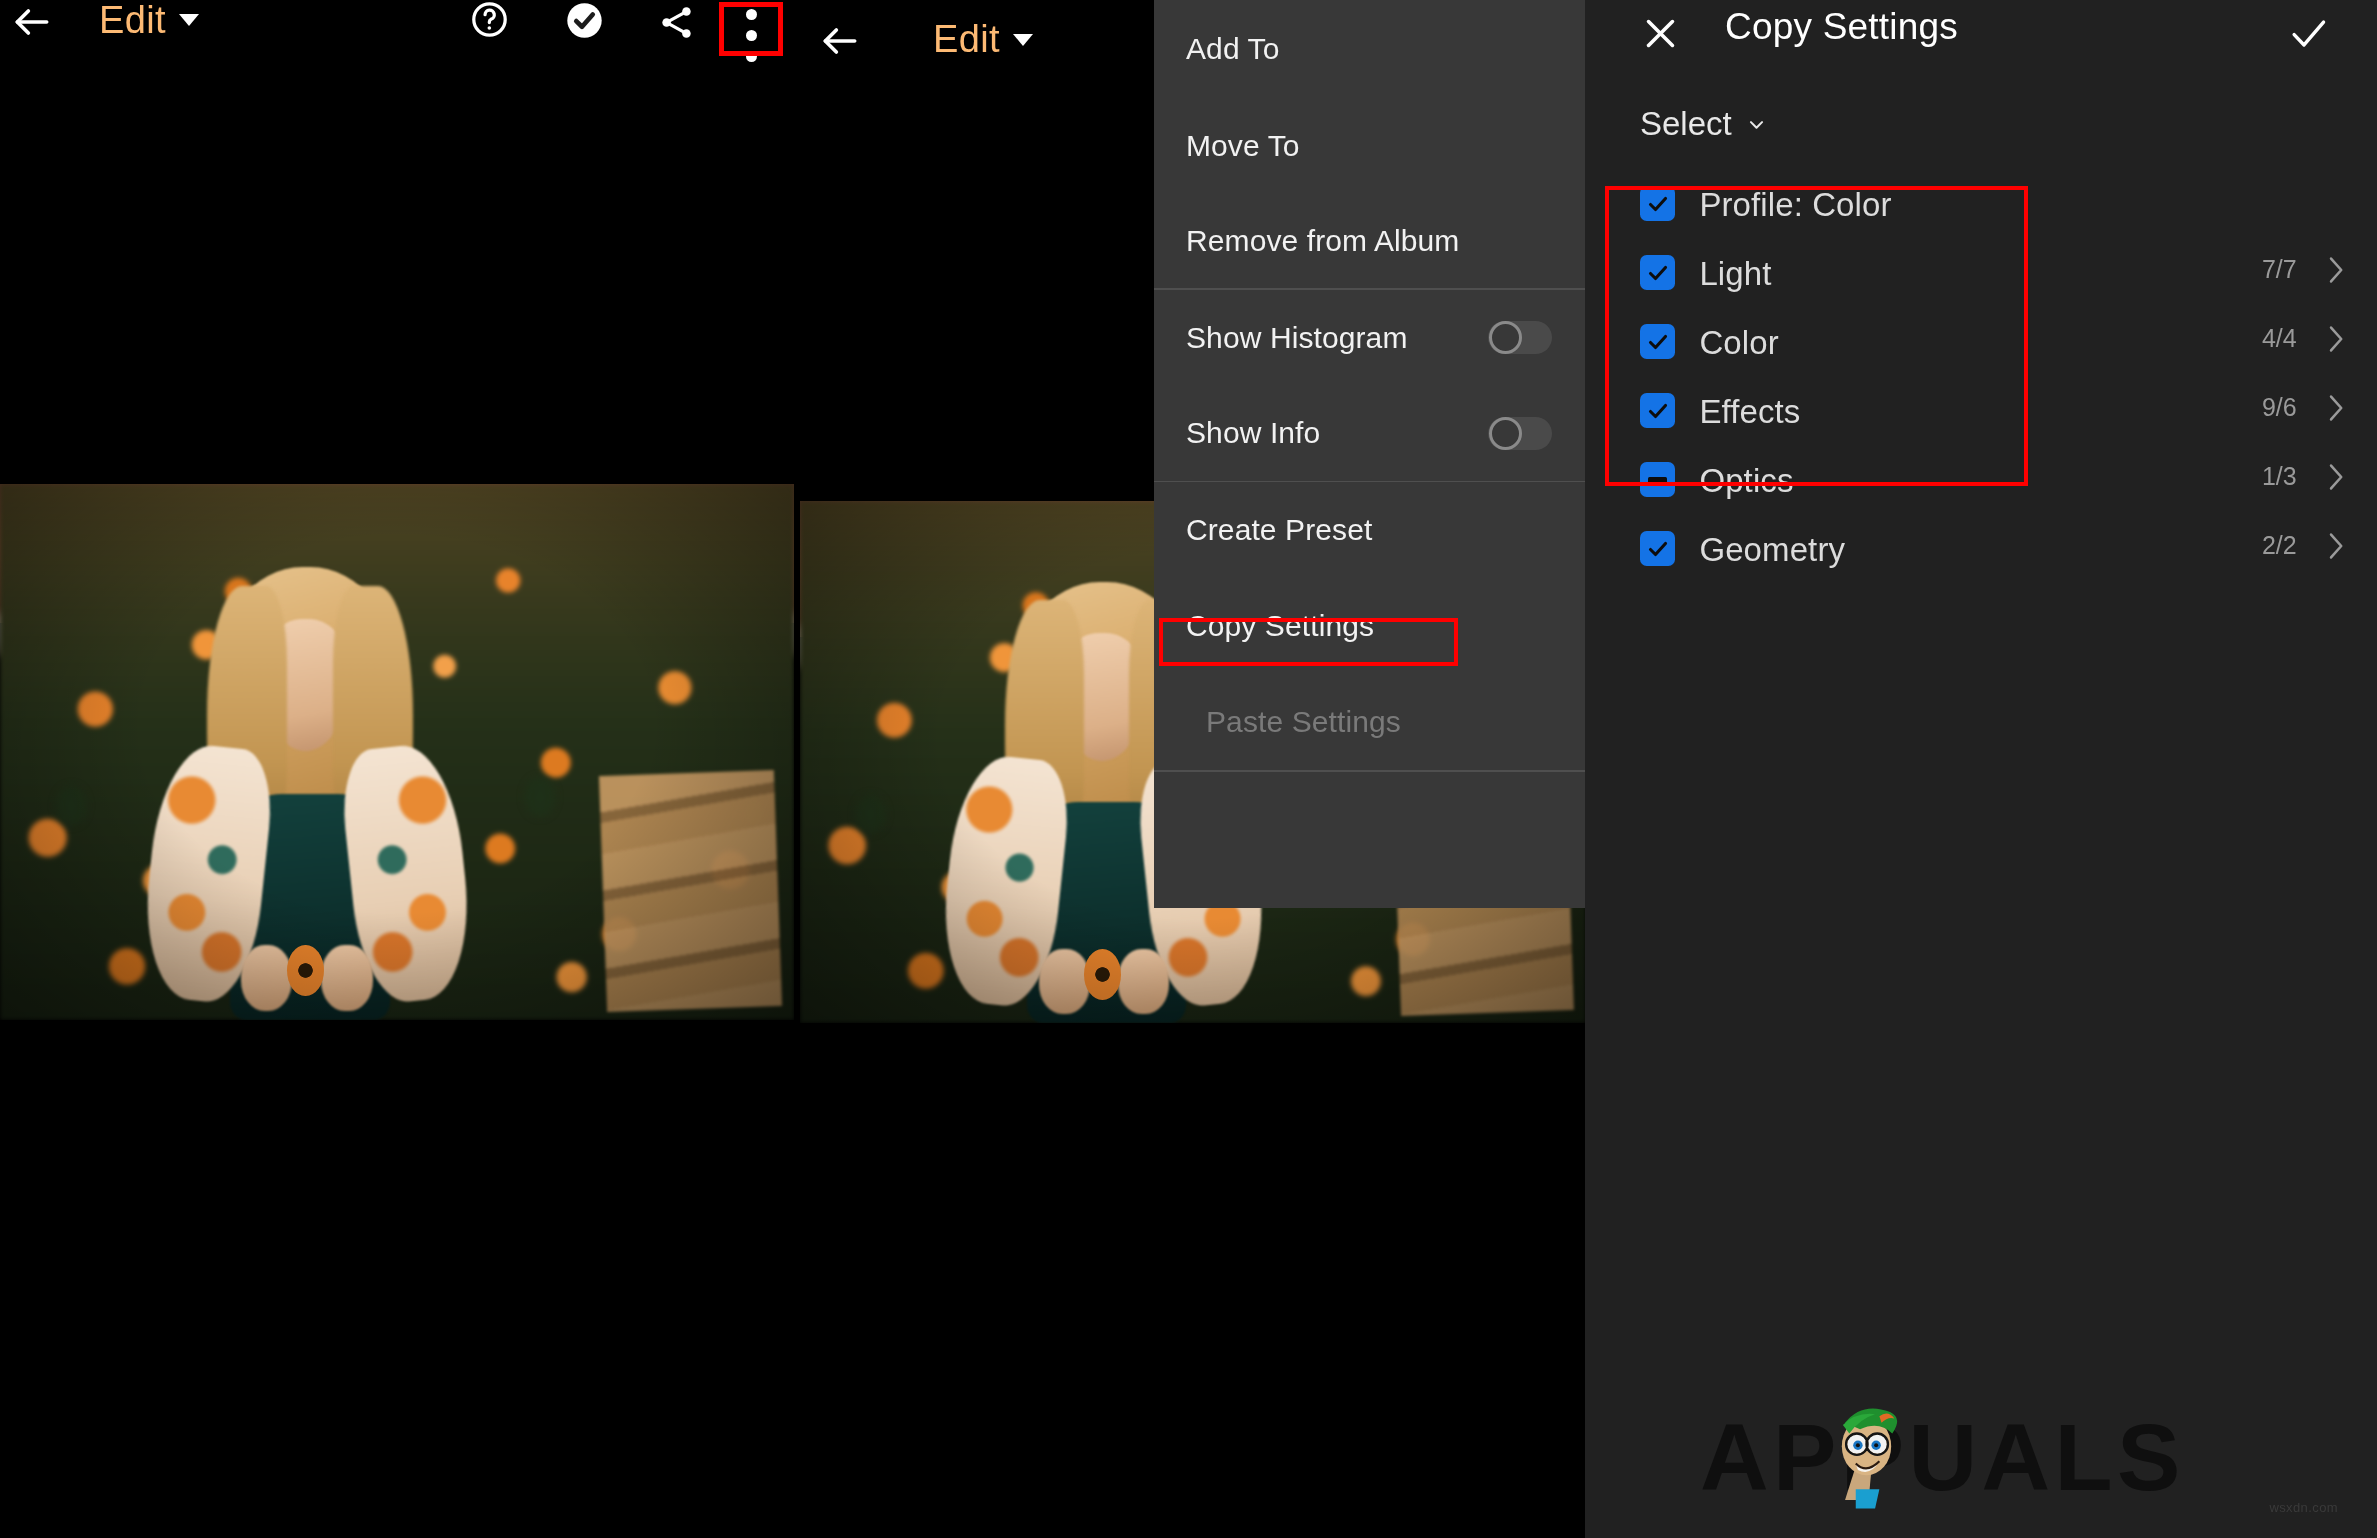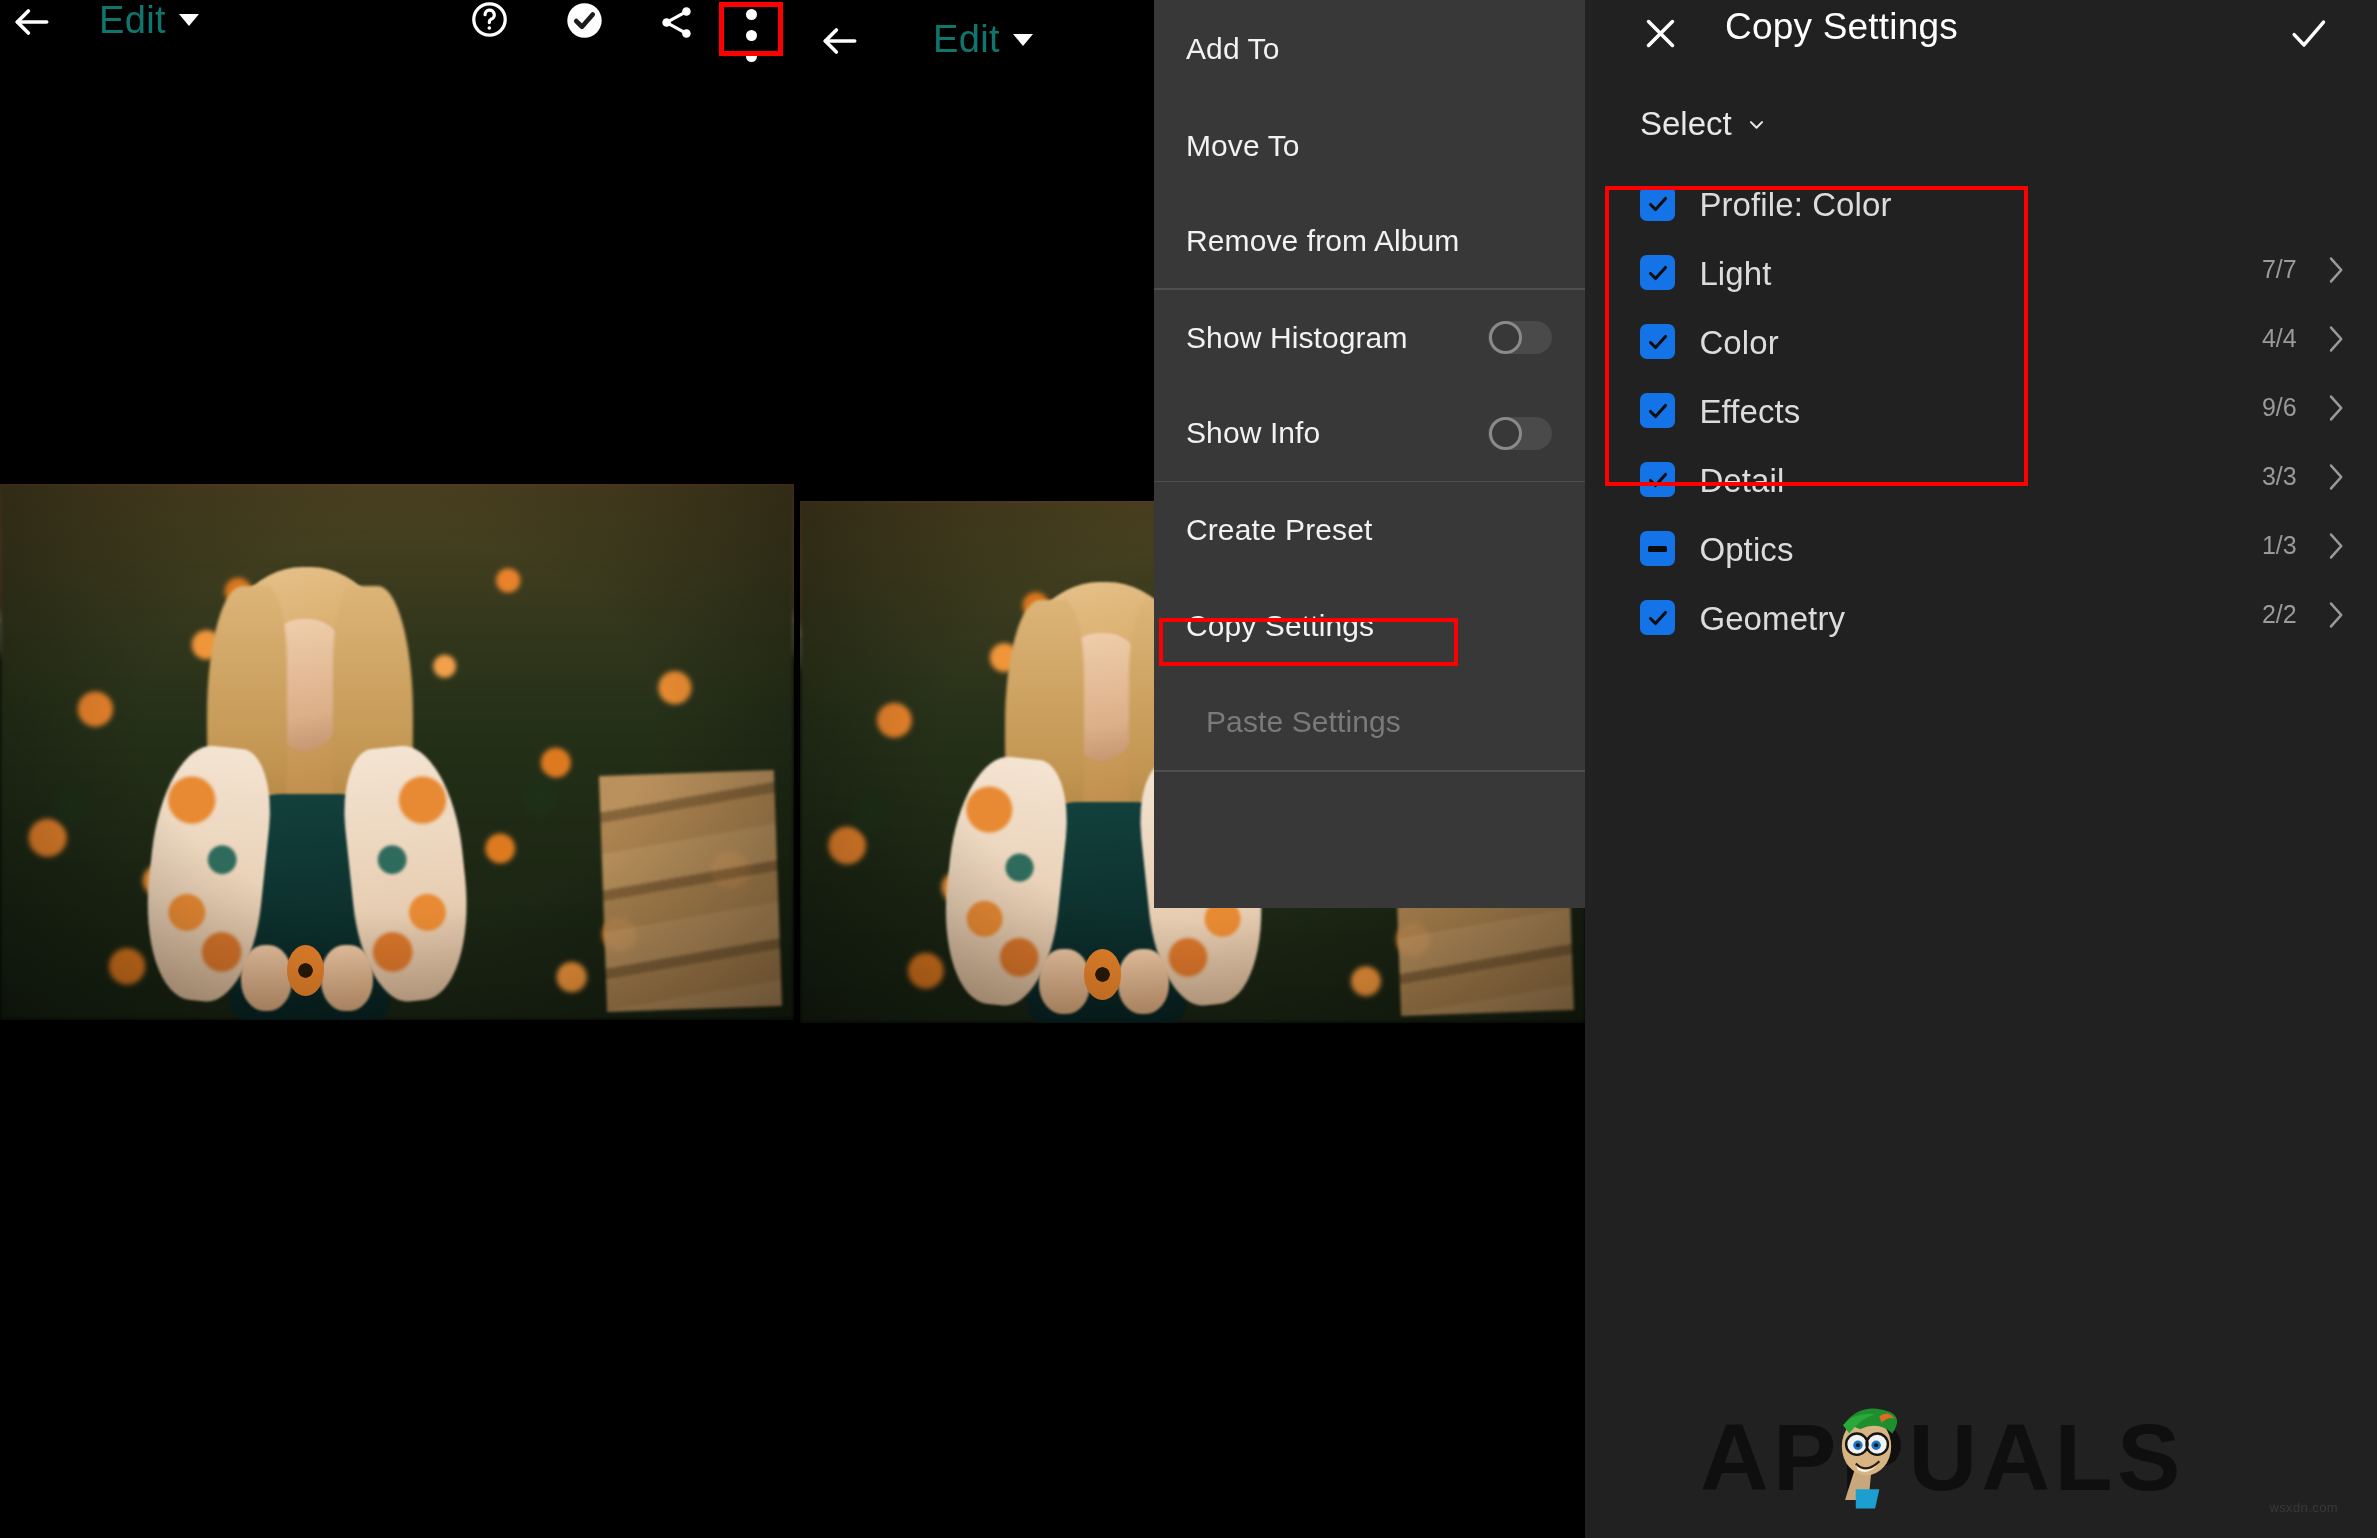--- a/index.html
+++ b/index.html
@@ -20,21 +20,21 @@
   .icon-btn {
     position:absolute; display:flex; align-items:center; justify-content:center;
     color:#fff;
   }
 
   .back-arrow { width:52px; height:52px; }
   .back-arrow svg { width:44px; height:44px; display:block; }
 
   .edit-label {
     position:absolute; display:flex; align-items:center; gap:13.3px;
-    color:#0f766e; font-size:38px; font-weight:400; letter-spacing:0.4px;
+    color:#fdba74; font-size:38px; font-weight:400; letter-spacing:0.4px;
     white-space:nowrap;
   }
   .caret-down {
     width:0; height:0;
     border-left:10.3px solid transparent;
     border-right:10.3px solid transparent;
     border-top:12.6px solid #fff;
     display:block;
   }
 
@@ -489,34 +489,20 @@
         </span>
         <span class="srow-label">Effects</span>
         <span class="srow-right">
           <span class="srow-count">9/6</span>
           <svg class="chev-r" viewBox="0 0 12 22" fill="none" stroke="#9a9a9a" stroke-width="2" stroke-linecap="round" stroke-linejoin="round">
             <polyline points="2,2 10,11 2,20"></polyline>
           </svg>
         </span>
       </div>
 
-      <div class="setting-row">
-        <span class="cb">
-          <svg width="24" height="24" viewBox="0 0 24 24" fill="none" stroke="#0d0d0d" stroke-width="3.1" stroke-linecap="round" stroke-linejoin="round">
-            <polyline points="4.5,12.5 9.5,17.5 19.5,6.5"></polyline>
-          </svg>
-        </span>
-        <span class="srow-label">Detail</span>
-        <span class="srow-right">
-          <span class="srow-count">3/3</span>
-          <svg class="chev-r" viewBox="0 0 12 22" fill="none" stroke="#9a9a9a" stroke-width="2" stroke-linecap="round" stroke-linejoin="round">
-            <polyline points="2,2 10,11 2,20"></polyline>
-          </svg>
-        </span>
-      </div>
 
       <div class="setting-row">
         <span class="cb">
           <span class="minus"></span>
         </span>
         <span class="srow-label">Optics</span>
         <span class="srow-right">
           <span class="srow-count">1/3</span>
           <svg class="chev-r" viewBox="0 0 12 22" fill="none" stroke="#9a9a9a" stroke-width="2" stroke-linecap="round" stroke-linejoin="round">
             <polyline points="2,2 10,11 2,20"></polyline>

